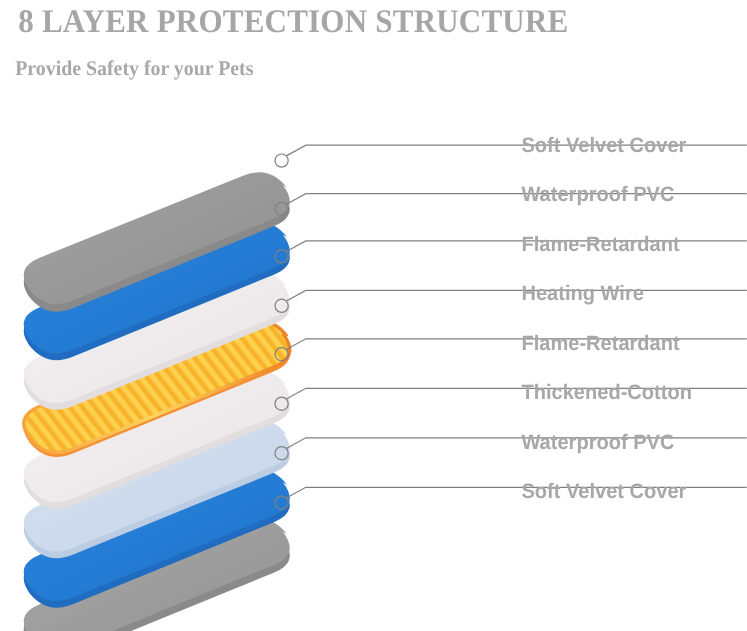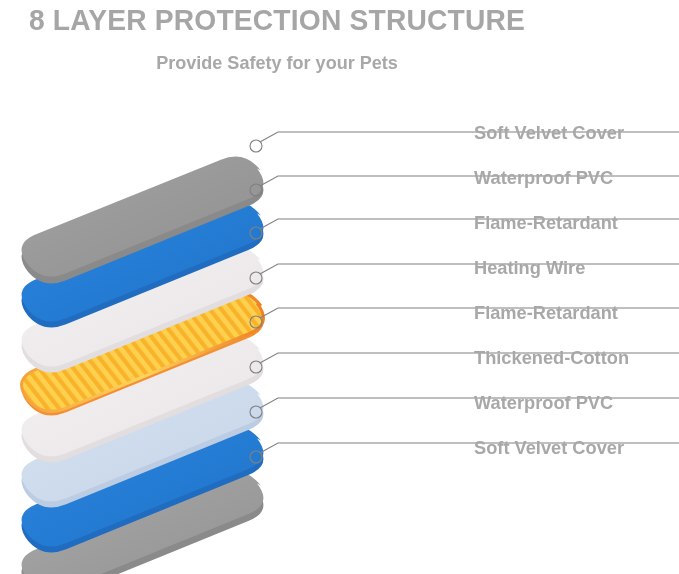--- a/index.html
+++ b/index.html
@@ -15,21 +15,22 @@
     font-family: "Liberation Sans", "DejaVu Sans", sans-serif;
     -webkit-font-smoothing: antialiased;
   }
 
   
   #header {
     position: absolute;
     left: 0;
     top: 0;
     width: 554px;
-    text-align: center;
+    text-align: left;
+    font-family: Liberation Serif, serif;
   }
   #main-title {
     margin: 0;
     padding-top: 2px;
     font-size: 30px;
     line-height: 36px;
     font-weight: bold;
     letter-spacing: 0.2px;
     color: #a6a6a6;
     transform: scaleX(0.94);

